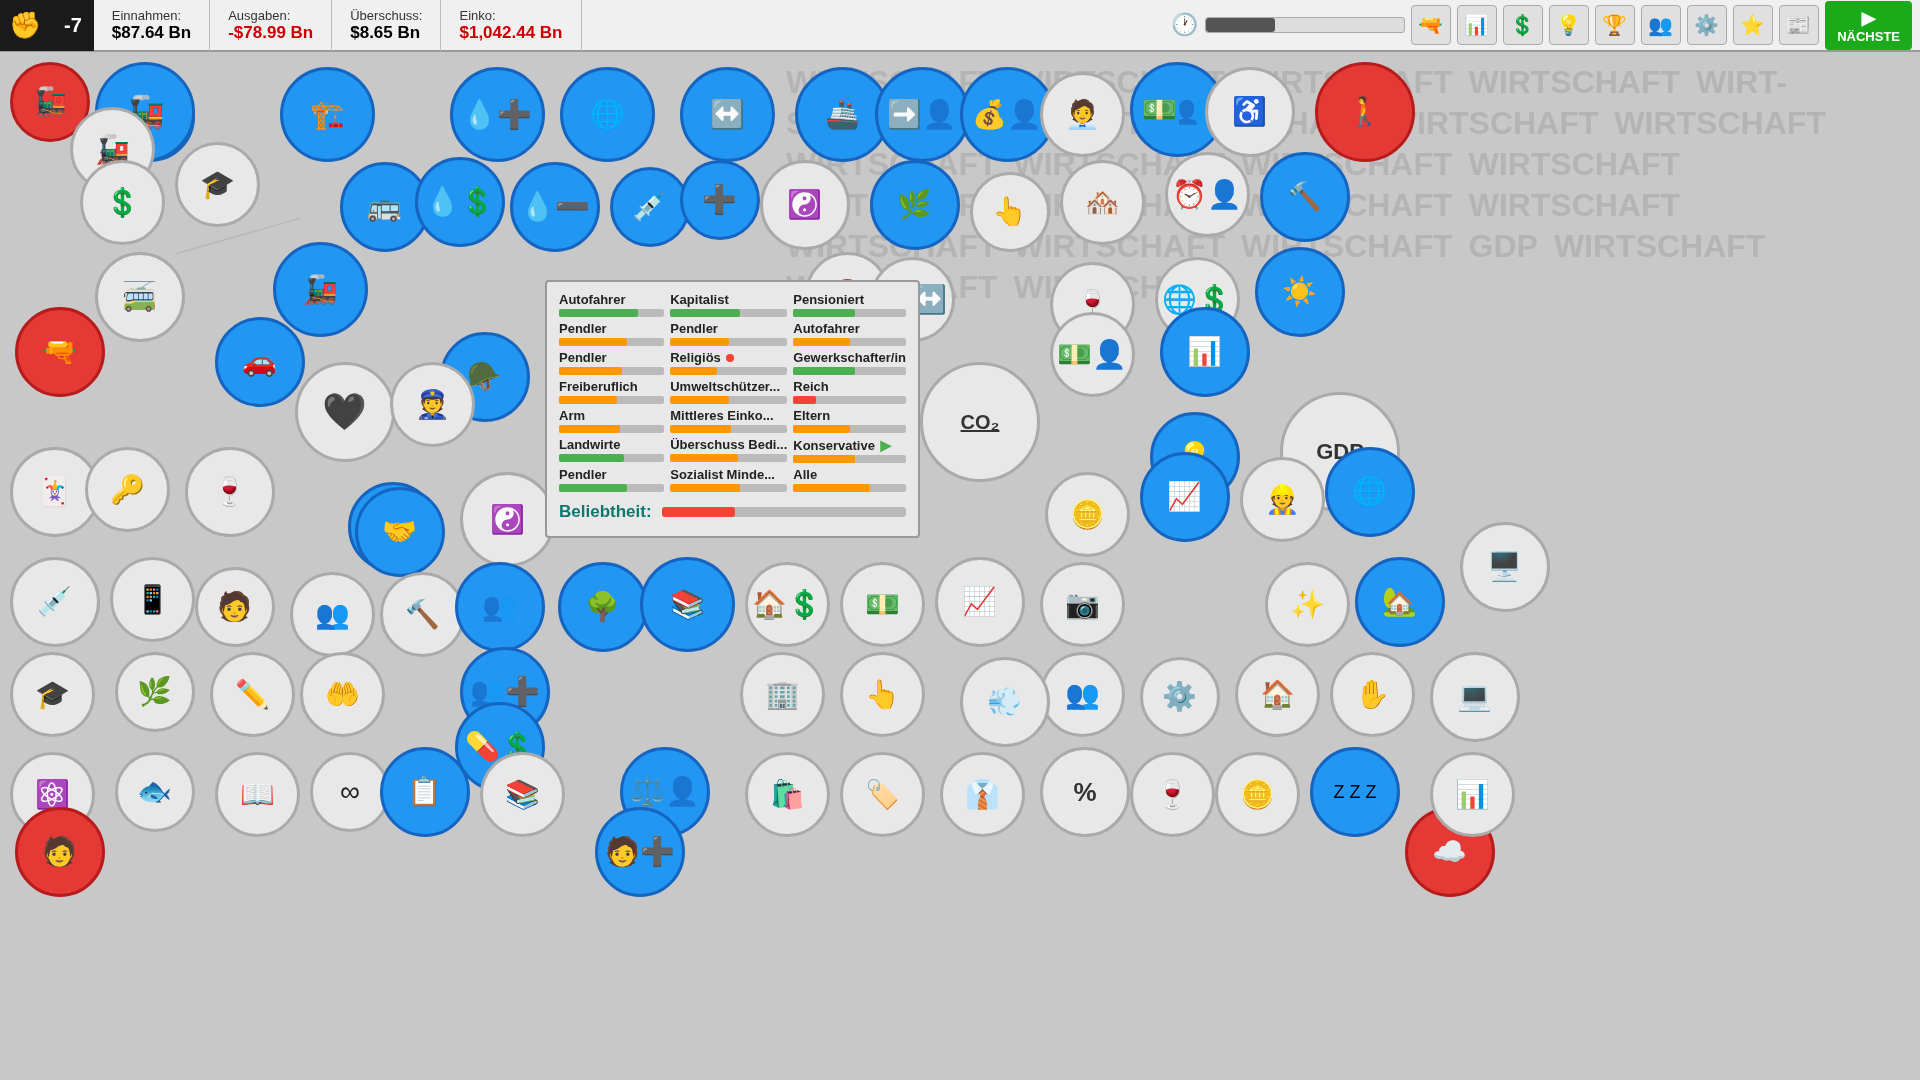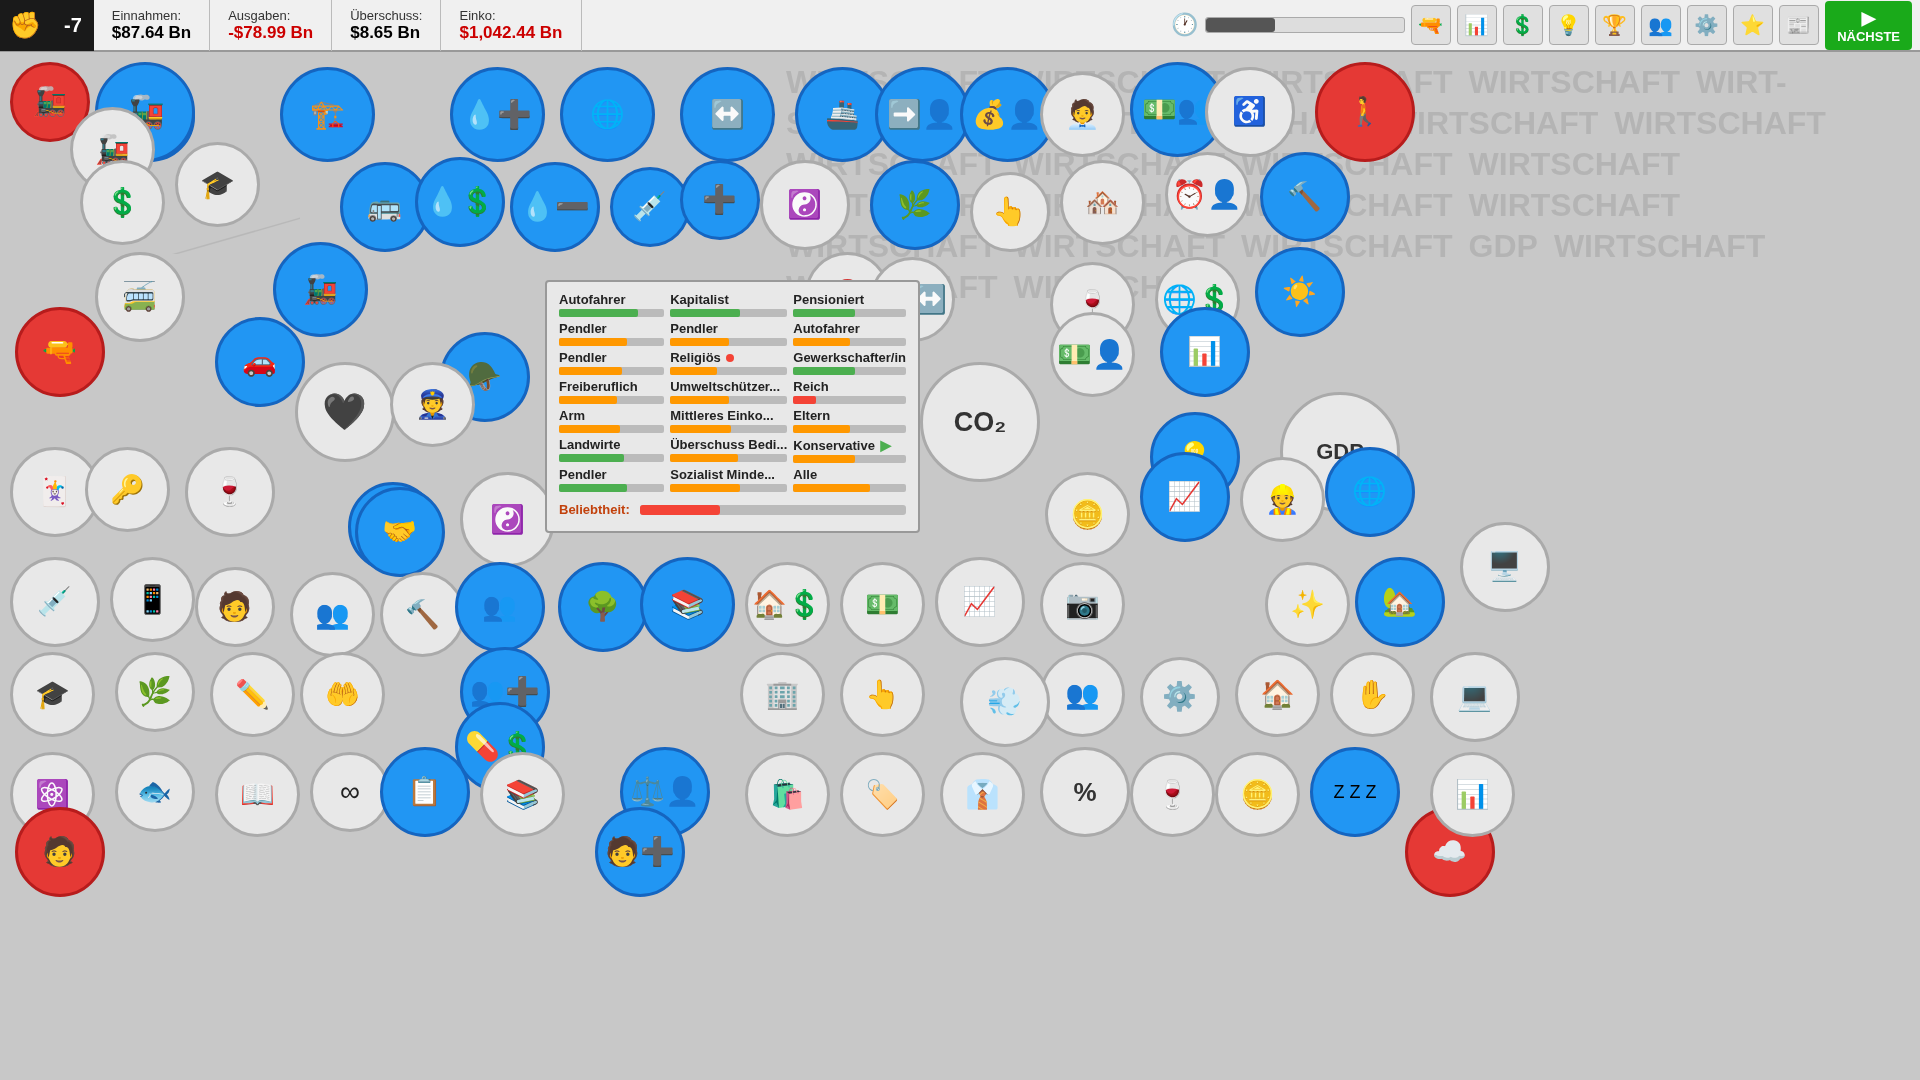--- a/index.html
+++ b/index.html
@@ -211,23 +211,23 @@
     .bar-orange { background: #ff9800; }
     .bar-red { background: #f44336; }
 
     .popularity-row {
       margin-top: 10px;
       display: flex;
       align-items: center;
       gap: 10px;
     }
     .popularity-label {
-      font-size: 13px;
+      font-size: 17px;
       font-weight: bold;
-      color: #c2410c;
+      color: #0f766e;
     }
     .popularity-bar-container {
       flex: 1;
       height: 10px;
       background: #bbb;
       border-radius: 3px;
     }
     .popularity-bar {
       height: 100%;
       border-radius: 3px;
@@ -461,21 +461,21 @@
       <span class="icon">🎓🚩</span>
     </div>
   <div class="circle white" style="width:85px;height:85px;top:260px;left:1050px;">
       <span class="icon">💵👤</span>
     </div>
   <div class="circle blue" style="width:90px;height:90px;top:255px;left:1160px;">
       <span class="icon">📊</span>
     </div>
 
   <div class="circle white" style="width:120px;height:120px;top:310px;left:920px;font-size:14px;font-weight:bold;">
-    <span style="font-size:27px;font-weight:bold;color:#333;">CO₂</span>
+    <span style="font-size:20px;font-weight:bold;color:#333;text-decoration:underline;">CO₂</span>
   </div>
 
   <div class="circle white" style="width:120px;height:120px;top:340px;left:1280px;font-size:14px;font-weight:bold;">
     <span style="font-size:22px;font-weight:bold;color:#333;">GDP</span>
   </div>
 
   <div class="circle white" style="width:100px;height:100px;top:310px;left:295px;">
       <span class="icon" style="font-size:36px;">🖤</span>
     </div>
 

